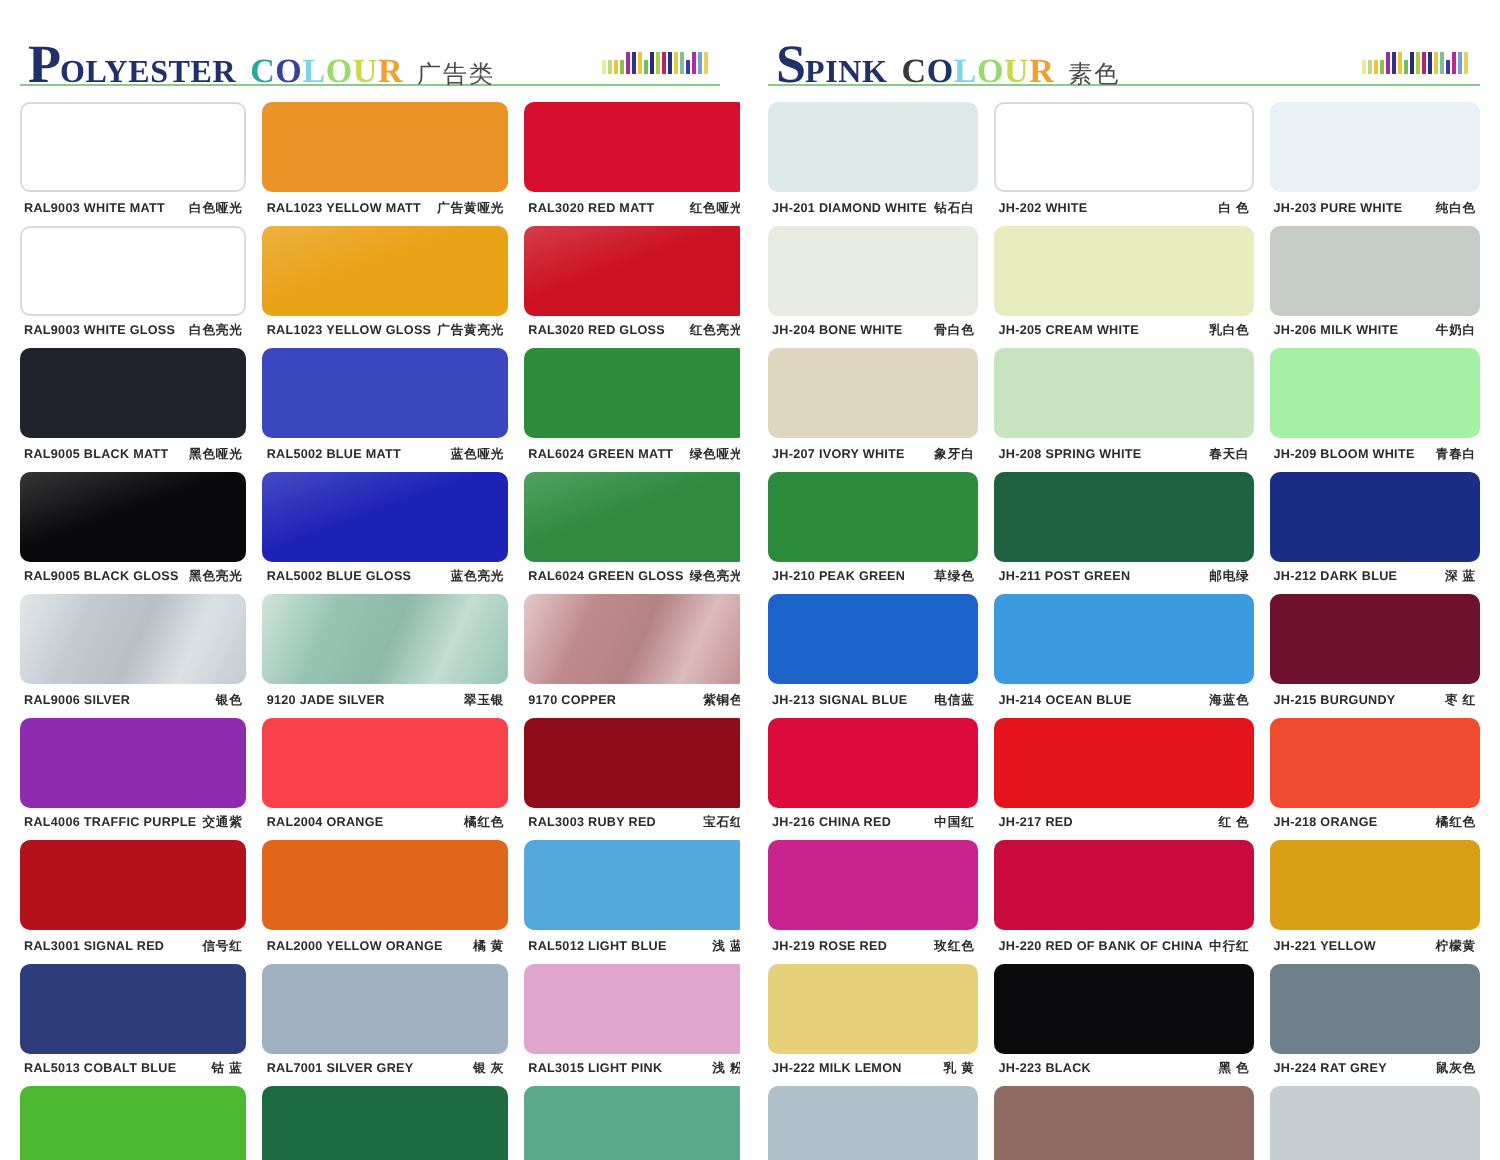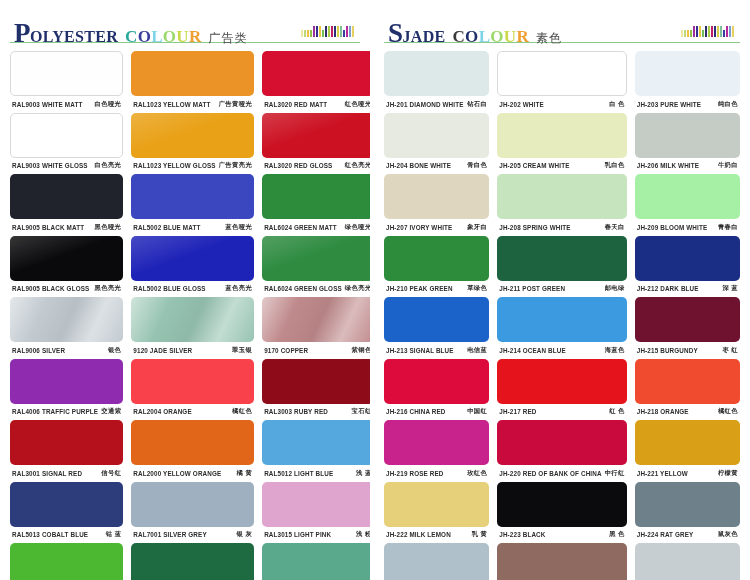--- a/index.html
+++ b/index.html
@@ -353,21 +353,21 @@
         <div class="cell">
           <div class="swatch" style="background: rgb(90, 169, 140);"></div>
         </div>
       </div>
   </section>
 
   <section class="panel panel-right">
     <header class="panel-header">
       <div class="title-line">
         <span class="title-drop">S</span>
-        <span class="title-rest">JADE</span>
+        <span class="title-rest">PINK</span>
         <span class="title-colour"><span style="color: rgb(58, 58, 58);">C</span><span style="color: rgb(33, 48, 107);">O</span><span style="color: rgb(127, 212, 232);">L</span><span style="color: rgb(155, 217, 106);">O</span><span style="color: rgb(201, 217, 74);">U</span><span style="color: rgb(240, 160, 48);">R</span></span>
         <span class="title-cn">素色</span>
       </div>
       <div class="barcode">
           <i class="short" style="background: rgb(237, 231, 160);"></i>
           <i class="short" style="background: rgb(191, 217, 122);"></i>
           <i class="short" style="background: rgb(240, 192, 64);"></i>
           <i class="short" style="background: rgb(143, 191, 74);"></i>
           <i style="background: rgb(155, 47, 160);"></i>
           <i style="background: rgb(58, 44, 142);"></i>

